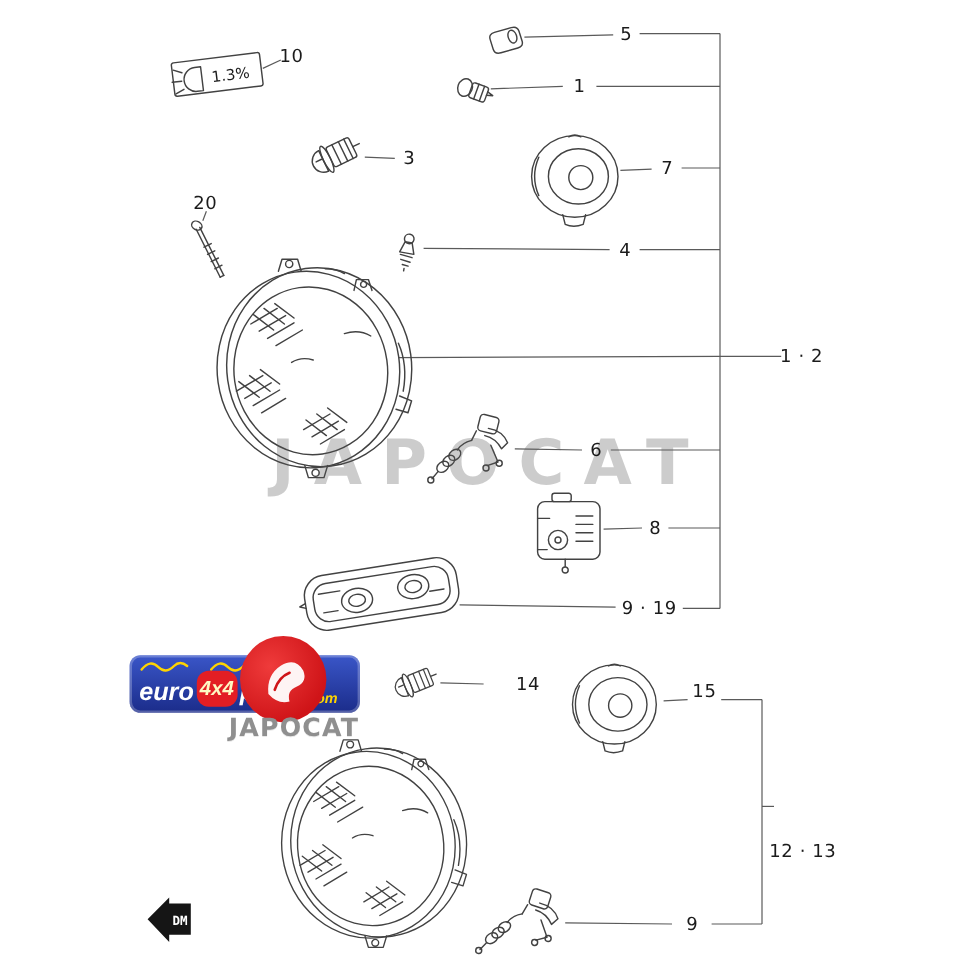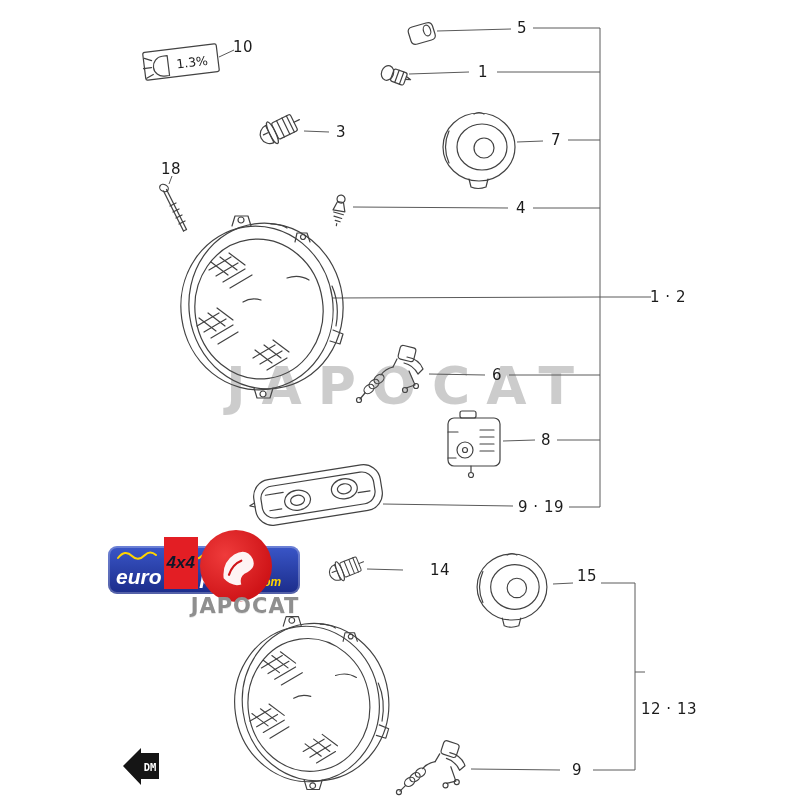--- a/index.html
+++ b/index.html
@@ -20,21 +20,21 @@
          font-weight:bold; font-size:21px; letter-spacing:1px; color:#8f8f8f;
          text-shadow:0 1px 0 #e8e8e8; }
   .logo { position:absolute; left:108px; top:538px; width:198px; height:64px; }
   .logo-blue { position:absolute; left:0; top:8px; width:192px; height:48px;
                background:linear-gradient(180deg,#3a56c8,#1b2c8a); border-radius:9px;
                box-shadow:inset 0 0 0 2px rgba(255,255,255,0.25); }
   .tag-squiggle { position:absolute; left:6px; top:1px; width:130px; height:16px; }
   .logo-text { position:absolute; left:8px; bottom:5px; display:flex; align-items:flex-end; gap:2px;
                font-style:italic; font-weight:bold; font-family:"Liberation Sans", sans-serif; }
   .lg-euro  { color:#ffffff; font-size:21px; }
-  .lg-4x4   { color:#0f172a; background:#e31e24; font-size:17px; padding:16px 3px; border-radius:0; }
+  .lg-4x4   { color:#fef9c3; background:#e31e24; font-size:17px; padding:5px 3px; border-radius:10px; }
   .lg-parts { color:#ffffff; font-size:21px; }
   .lg-com   { color:#ffd400; font-size:12px; }
   .logo-circle { position:absolute; left:92px; top:-8px; width:72px; height:72px; border-radius:50%;
                  background:radial-gradient(circle at 35% 35%, #ef3b3b, #cf1418 72%);
                  display:flex; align-items:center; justify-content:center; }
   .logo-circle svg { width:60px; height:60px; }
 </style>
 </head>
 <body>
 
@@ -200,21 +200,21 @@
     </g>
   </svg>
 
   <div class="wm1">JAPOCAT</div>
 
   <div class="co" style="left:243px;top:47px">10</div>
   <div class="co" style="left:522px;top:28px">5</div>
   <div class="co" style="left:483px;top:72px">1</div>
   <div class="co" style="left:341px;top:132px">3</div>
   <div class="co" style="left:556px;top:140px">7</div>
-  <div class="co" style="left:171px;top:169px">18</div>
+  <div class="co" style="left:171px;top:169px">20</div>
   <div class="co" style="left:521px;top:208px">4</div>
   <div class="co" style="left:668px;top:297px">1 · 2</div>
   <div class="co" style="left:497px;top:375px">6</div>
   <div class="co" style="left:546px;top:440px">8</div>
   <div class="co" style="left:541px;top:507px">9 · 19</div>
   <div class="co" style="left:440px;top:570px">14</div>
   <div class="co" style="left:587px;top:576px">15</div>
   <div class="co" style="left:669px;top:709px">12 · 13</div>
   <div class="co" style="left:577px;top:770px">9</div>
 

